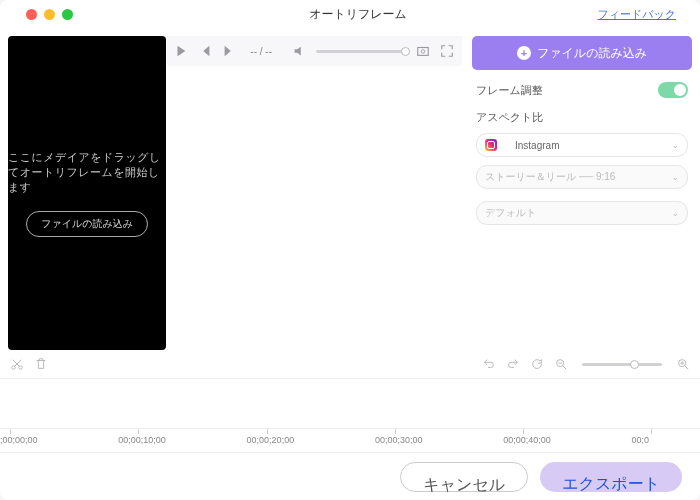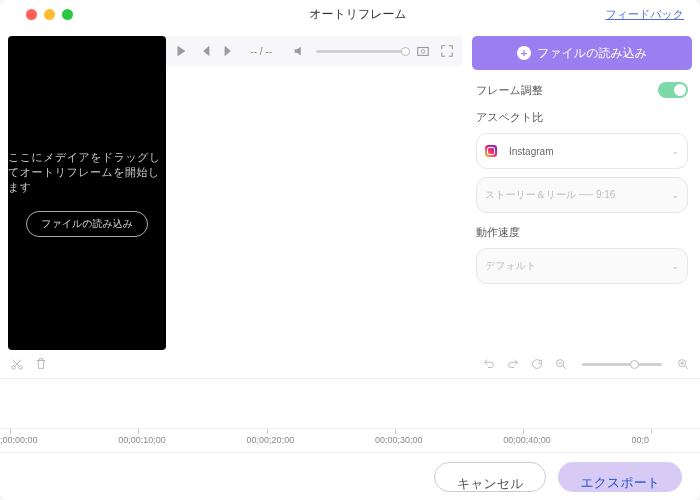--- a/index.html
+++ b/index.html
@@ -5,21 +5,21 @@
 * { box-sizing: border-box; margin: 0; padding: 0; font-family: -apple-system, "Hiragino Sans", sans-serif; }
 body { width: 700px; height: 500px; background: #f5f5f7; overflow: hidden; }
 .window { width: 700px; height: 500px; background: #fff; border-radius: 8px; display: flex; flex-direction: column; position: relative; }
 .titlebar { height: 28px; display: flex; align-items: center; padding: 0 10px; position: relative; margin-left: 16px; }
 .traffic { display: flex; gap: 7px; }
 .dot { width: 11px; height: 11px; border-radius: 50%; }
 .dot.r { background: #ff5f57; }
 .dot.y { background: #febc2e; }
 .dot.g { background: #28c840; }
 .title { position: absolute; left: 0; right: 0; text-align: center; font-size: 12px; color: #333; font-weight: 500; }
-.feedback { position: absolute; right: 16px; font-size: 11px; color: #4a6ee0; text-decoration: underline; cursor: pointer; }
+.feedback { position: absolute; right: 24px; font-size: 11px; color: #4a6ee0; text-decoration: underline; cursor: pointer; }
 
 .content { display: flex; flex: 1; padding: 8px 8px 0 8px; gap: 10px; min-height: 0; }
 .left { flex: 1; display: flex; flex-direction: row; min-width: 0; }
 .preview { flex: 1; background: #000; border-radius: 4px; display: flex; flex-direction: column; align-items: center; justify-content: center; color: #ddd; gap: 16px; }
 .preview-text { font-size: 11px; color: #ccc; letter-spacing: 0.5px; }
 .preview-btn { border: 1px solid #aaa; background: transparent; color: #ddd; font-size: 10px; padding: 5px 14px; border-radius: 14px; cursor: pointer; }
 
 .controls { height: 30px; background: #f7f7f9; display: flex; align-items: center; padding: 0 8px; gap: 10px; border-radius: 0 0 4px 4px; }
 .ci { width: 14px; height: 14px; color: #9a9aa0; display: flex; align-items: center; justify-content: center; }
 .time { font-size: 10px; color: #888; margin-left: 4px; }
@@ -30,41 +30,41 @@
 .right { width: 220px; background: #fff; border-radius: 6px; padding: 0; display: flex; flex-direction: column; gap: 12px; }
 .import-btn { background: #9b7ff0; color: #fff; border: none; border-radius: 5px; height: 34px; font-size: 12px; display: flex; align-items: center; justify-content: center; gap: 6px; cursor: pointer; }
 .plus-circ { width: 14px; height: 14px; background: #fff; color: #9b7ff0; border-radius: 50%; display: flex; align-items: center; justify-content: center; font-size: 11px; font-weight: bold; line-height: 1; }
 
 .sec { display: flex; flex-direction: column; gap: 8px; padding: 0 4px; }
 .sec-row { display: flex; align-items: flex-end; justify-content: space-between; }
 .sec-label { font-size: 11px; color: #555; font-weight: 500; }
 .toggle { width: 30px; height: 16px; background: #7ed9a8; border-radius: 10px; position: relative; cursor: pointer; }
 .toggle::after { content: ""; position: absolute; right: 2px; top: 2px; width: 12px; height: 12px; background: #fff; border-radius: 50%; }
 
-.sel { height: 36px; border: 1px solid #e5e5ea; border-radius: 11px; display: flex; align-items: center; padding: 0 8px; font-size: 10px; color: #666; cursor: pointer; gap: 12px; }
+.sel { height: 24px; border: 1px solid #e5e5ea; border-radius: 11px; display: flex; align-items: center; padding: 0 8px; font-size: 10px; color: #666; cursor: pointer; gap: 18px; }
 .sel.disabled { color: #bbb; background: #fafafa; }
 .ig { width: 12px; height: 12px; border-radius: 3px; background: linear-gradient(45deg,#f9ce34,#ee2a7b,#6228d7); position: relative; }
 .ig::after { content: ""; position: absolute; inset: 2px; border: 1px solid #fff; border-radius: 2px; }
 .chev { margin-left: auto; color: #bbb; font-size: 9px; }
 
 .toolbar2 { height: 28px; display: flex; align-items: center; padding: 0 10px; gap: 10px; }
 .ti { width: 14px; height: 14px; color: #b0b0b5; }
 .zoom-track { width: 80px; height: 3px; background: #d0d0d5; border-radius: 2px; position: relative; margin: 0 4px; }
 .zoom-thumb { position: absolute; left: 60%; top: -3px; width: 9px; height: 9px; background: #fff; border: 1px solid #bbb; border-radius: 50%; }
 
 .timeline { height: 50px; position: relative; border-top: 1px solid #eee; }
 .tl-track { position: absolute; top: 0; bottom: 6px; left: 10px; right: 10px; }
 
 .ruler { height: 24px; display: flex; position: relative; padding: 0 10px; border-top: 1px solid #eee; }
 .tick { flex: 1; font-size: 9px; color: #888; position: relative; }
 .tick::before { content: ""; position: absolute; top: 0; left: 0; width: 1px; height: 5px; background: #ccc; }
 .tick span { position: absolute; top: 6px; left: -20px; }
 
 .footer { height: 48px; display: flex; align-items: center; justify-content: flex-end; gap: 12px; padding: 0 18px; border-top: 1px solid #eee; }
-.btn { height: 30px; padding: 12px 22px; border-radius: 16px; font-size: 13px; cursor: pointer; }
+.btn { height: 30px; padding: 12px 22px; border-radius: 16px; font-size: 16px; cursor: pointer; }
 .btn-cancel { background: #fff; border: 1px solid #ccc; color: #555; }
 .btn-export { background: #d7cbf5; border: none; color: #1d4ed8; }
 
 svg { width: 100%; height: 100%; }
 </style>
 </head>
 <body>
 
 <div class="window">
 
@@ -145,21 +145,20 @@
           <span>Instagram</span>
           <span class="chev">⌄</span>
         </div>
         <div class="sel disabled">
           <span>ストーリー＆リール ── 9:16</span>
           <span class="chev">⌄</span>
         </div>
       </div>
 
       <div class="sec">
-        <span class="sec-label">動作速度</span>
         <div class="sel disabled">
           <span>デフォルト</span>
           <span class="chev">⌄</span>
         </div>
       </div>
     </div>
 
   </div>
 
   <div class="toolbar2">

